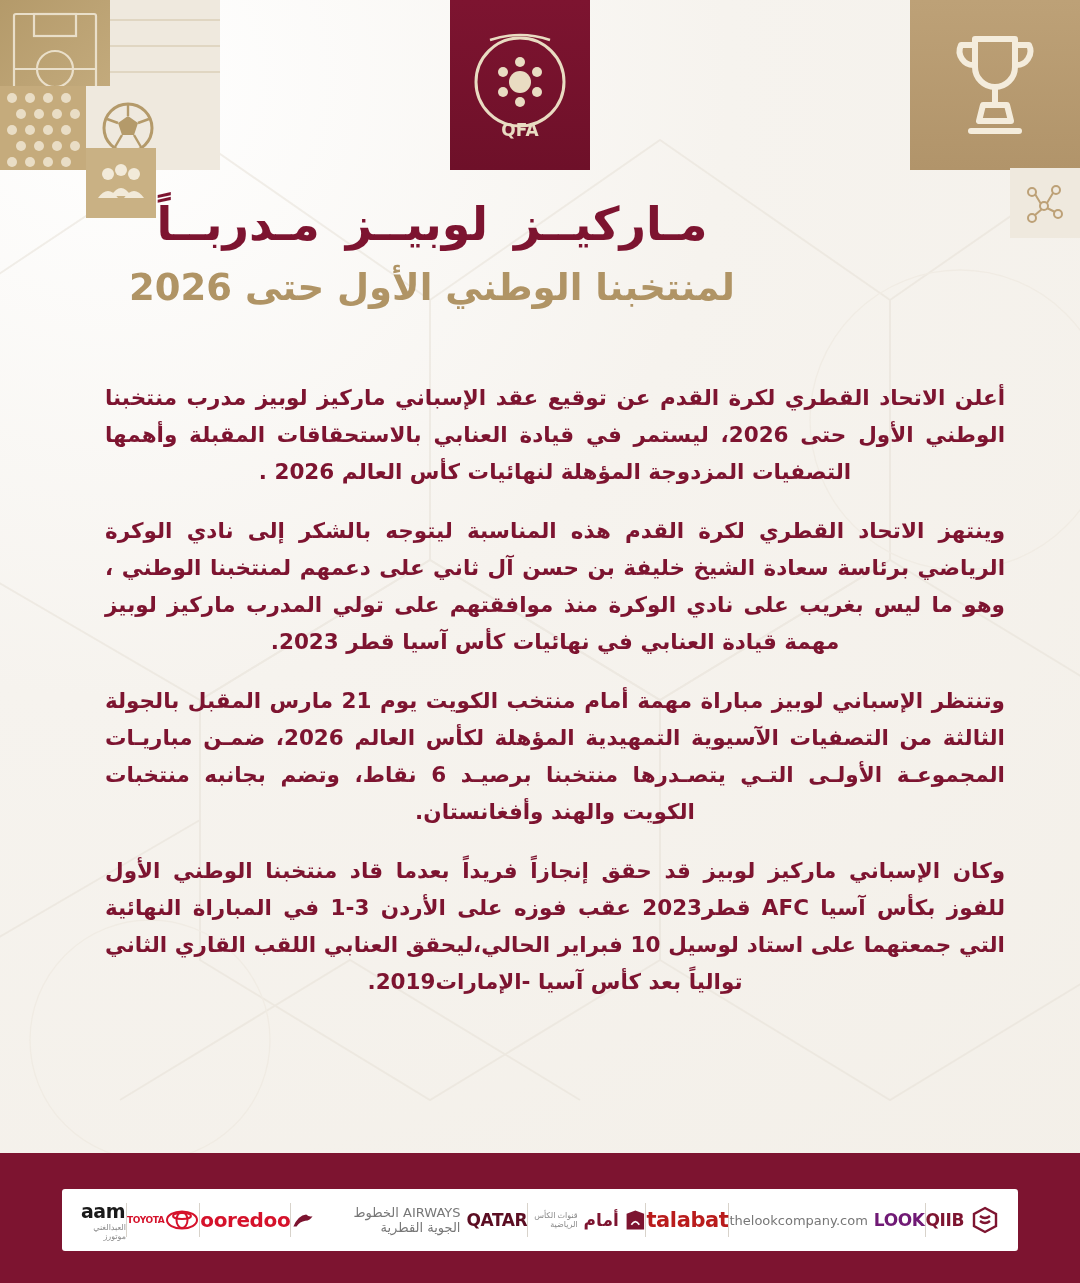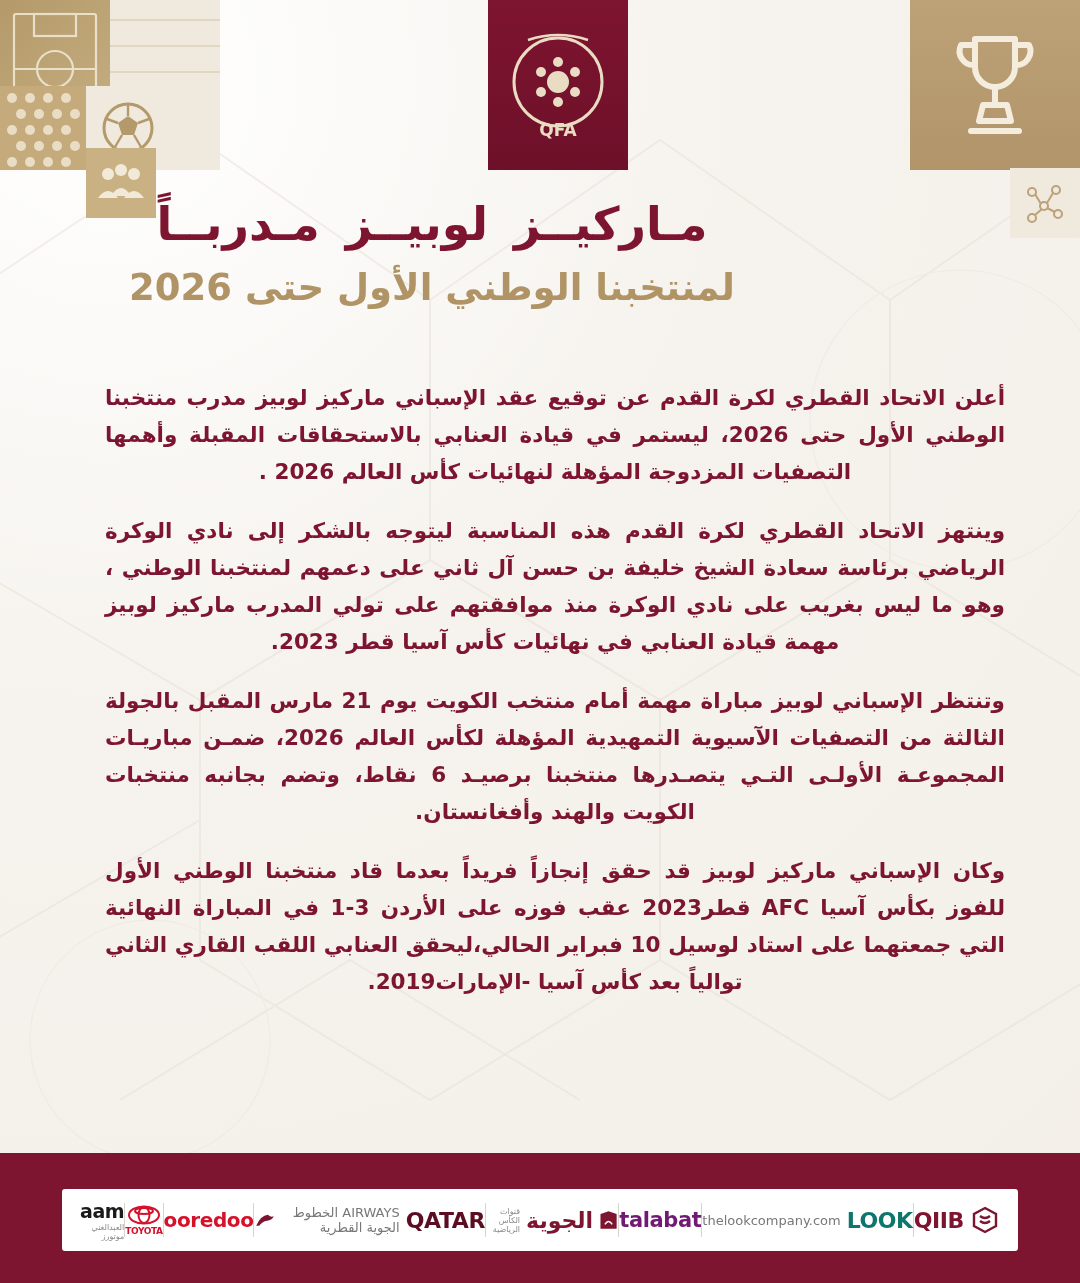--- a/index.html
+++ b/index.html
@@ -49,21 +49,21 @@
   }
   .tile-cream-a {
     left: 110px; width: 110px;
     background: #efe9de;
   }
   .tile-mosaic {
     left: 0px; top: 86px; width: 86px; height: 84px;
     background: #c5ab7c;
   }
   .tile-qfa {
-    left: 488px; width: 140px;
+    left: 450px; width: 140px;
     background: linear-gradient(180deg,#7d1430 0%, #6e1029 100%);
     display: flex; align-items: center; justify-content: center;
   }
   .tile-trophy {
     left: 910px; width: 170px;
     background: linear-gradient(180deg,#bda177 0%,#b1946a 100%);
     display: flex; align-items: center; justify-content: center;
   }
   .tile-ball {
     left: 86px; top: 86px; width: 84px; height: 84px;
@@ -155,35 +155,35 @@
     flex: 1 1 auto;
     gap: 6px;
   }
   .divider {
     width: 1px;
     height: 34px;
     background: #d8d3cb;
     flex: 0 0 1px;
   }
   .sp-label {
-    font-size: 22px;
+    font-size: 17px;
     font-weight: bold;
     letter-spacing: -0.4px;
     white-space: nowrap;
   }
   .sp-sub {
     font-size: 13px;
     color: #777;
     display: block;
     letter-spacing: 0;
     font-weight: normal;
   }
   .qiib { color: #7d1430; }
-  .look { color: #0f766e; }
-  .talabat { color: #701a75; }
+  .look { color: #701a75; }
+  .talabat { color: #b91c1c; }
   .kass { color: #7d1430; }
   .qatar-air { color: #5b0d22; }
   .ooredoo { color: #d5122b; }
   .toyota { color: #d5122b; }
   .aam { color: #1a1a1a; }
   .logo-block { display:flex; align-items:center; gap:6px; }
   .ar-tiny { font-size: 8px; color:#8a8a8a;font-family:Liberation Serif, serif; }
 </style>
 </head>
 <body>
@@ -374,21 +374,21 @@
     </div>
 
     <div class="divider"></div>
 
     <div class="sponsor">
       <svg width="26" height="28" viewBox="0 0 26 28" aria-hidden="true">
         <path d="M2 26 V6 l11 -4 11 4 v20 z" fill="#7d1430"></path>
         <path d="M8 20 q5 -8 10 0" stroke="#fff" stroke-width="2" fill="none"></path>
       </svg>
       <span class="logo-block">
-        <span class="sp-label kass">الجوية</span>
+        <span class="sp-label kass">أمام</span>
         <span class="ar-tiny">قنوات الكأس الرياضية</span>
       </span>
     </div>
 
     <div class="divider"></div>
 
     <div class="sponsor">
       <span class="logo-block">
         <span class="sp-label qatar-air">QATAR</span>
         <span class="sp-sub">AIRWAYS الخطوط الجوية القطرية</span>
@@ -400,21 +400,21 @@
 
     <div class="divider"></div>
 
     <div class="sponsor">
       <span class="sp-label ooredoo" style="font-size:20px">ooredoo</span>
     </div>
 
     <div class="divider"></div>
 
     <div class="sponsor">
-      <span class="logo-block" style="flex-direction:column;gap:1px">
+      <span class="logo-block" style="flex-direction:row;gap:1px">
         <svg width="34" height="20" viewBox="0 0 34 20" aria-hidden="true">
           <g fill="none" stroke="#d5122b" stroke-width="2">
             <ellipse cx="17" cy="10" rx="15" ry="8.5"></ellipse>
             <ellipse cx="17" cy="10" rx="5.5" ry="8"></ellipse>
             <ellipse cx="17" cy="6" rx="9" ry="3"></ellipse>
           </g>
         </svg>
         <span class="sp-label toyota" style="font-size:9px">TOYOTA</span>
       </span>
     </div>

